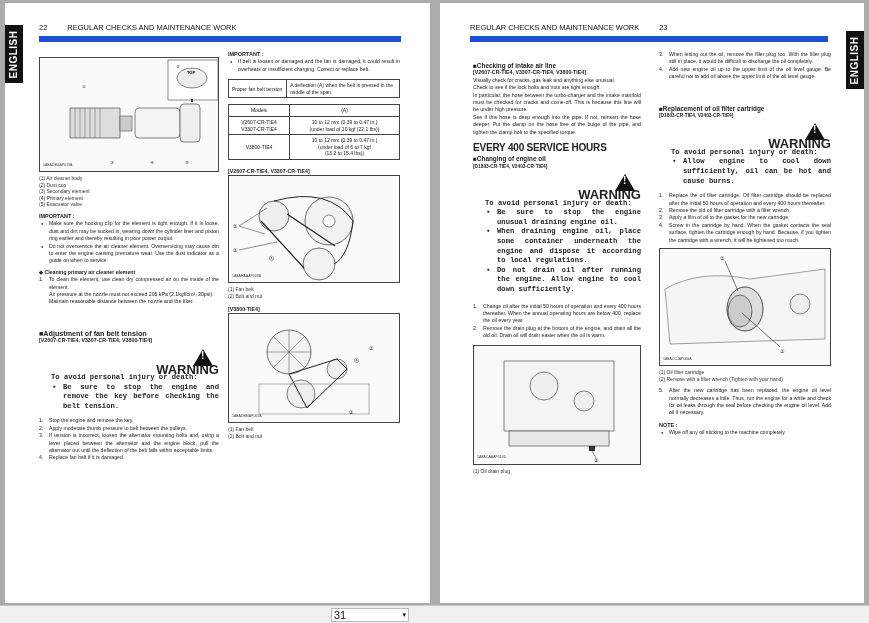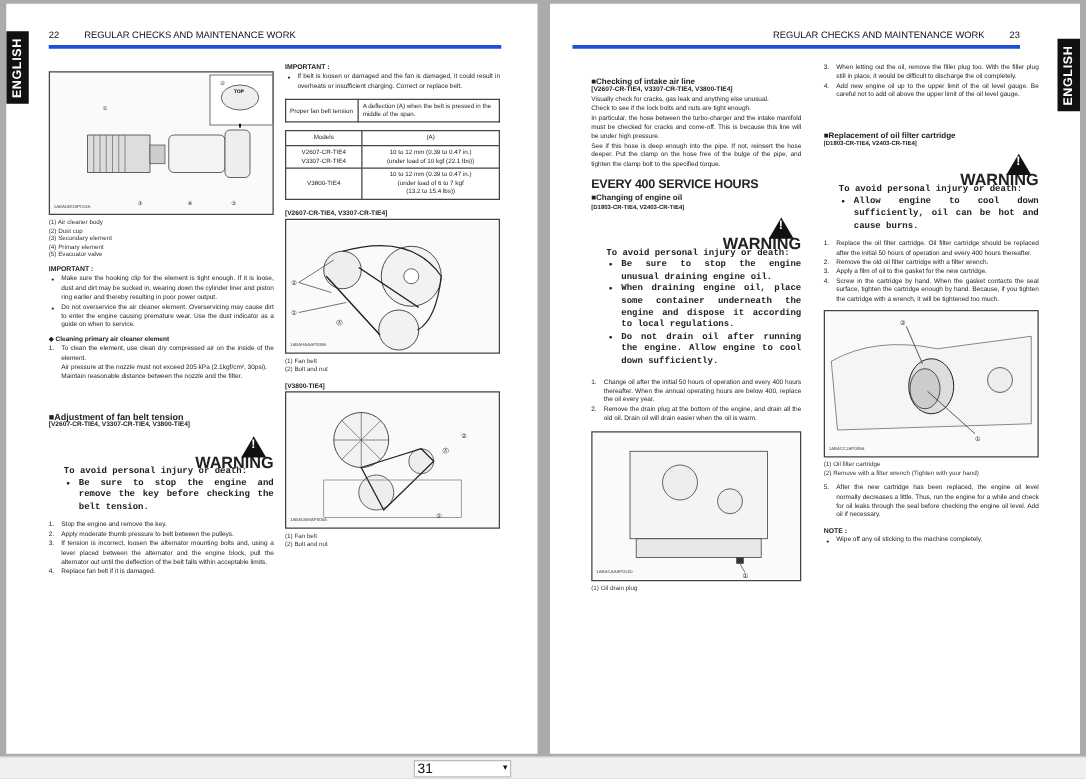--- a/index.html
+++ b/index.html
@@ -5,23 +5,23 @@
   * { box-sizing: border-box; margin: 0; padding: 0; }
   html, body { width: 869px; height: 623px; overflow: hidden; background: #ababab; font-family: "Liberation Sans", sans-serif; color: #111; }
   .viewer { position: absolute; left: 0; top: 0; width: 869px; height: 605px; background: #ababab; }
   .page { position: absolute; top: 3px; background: #fff; height: 600px; overflow: hidden; }
   .page-left { left: 5px; width: 425px; }
   .page-right { left: 440px; width: 424px; }
   .lang-tab { position: absolute; top: 22px; width: 18px; height: 58px; background: #111; color: #fff; font-weight: bold; font-size: 10px; display: flex; align-items: center; justify-content: center; }
   .lang-tab span { transform: rotate(-90deg); white-space: nowrap; letter-spacing: 0.5px; }
   .page-left .lang-tab { left: 0; }
   .page-right .lang-tab { right: 0; top: 28px; }
-  .running-head { position: absolute; top: 20px; font-size: 7.5px; border-bottom: 3px solid #1d4ed8; padding-bottom: 4px; }
+  .running-head { position: absolute; top: 20px; font-size: 7.5px; border-bottom: 6px solid #1d4ed8; padding-bottom: 4px; }
   .page-left .running-head { left: 34px; width: 362px; }
-  .page-right .running-head { left: 18px; width: 358px; text-align: right; }
+  .page-right .running-head { left: 30px; width: 358px; text-align: left; }
   .running-head .pno { margin: 0 10px; }
   .col { position: absolute; font-size: 5.2px; line-height: 7.4px; color: #222; }
   .fig { border: 1px solid #444; background: #fafafa; position: relative; overflow: hidden; }
   .fig-code { position: absolute; left: 3px; bottom: 2px; font-size: 3.5px; color: #444; }
   .caption { font-size: 5px; line-height: 6.6px; margin-top: 3px; color: #333; }
   .imp-title { font-weight: bold; font-size: 5.5px; margin-top: 5px; }
   ul.bul { list-style: none; }
   ul.bul li { position: relative; padding-left: 10px; text-align: justify; }
   ul.bul li::before { content: "●"; position: absolute; left: 2px; font-size: 4px; }
   ol.num { list-style: none; }

